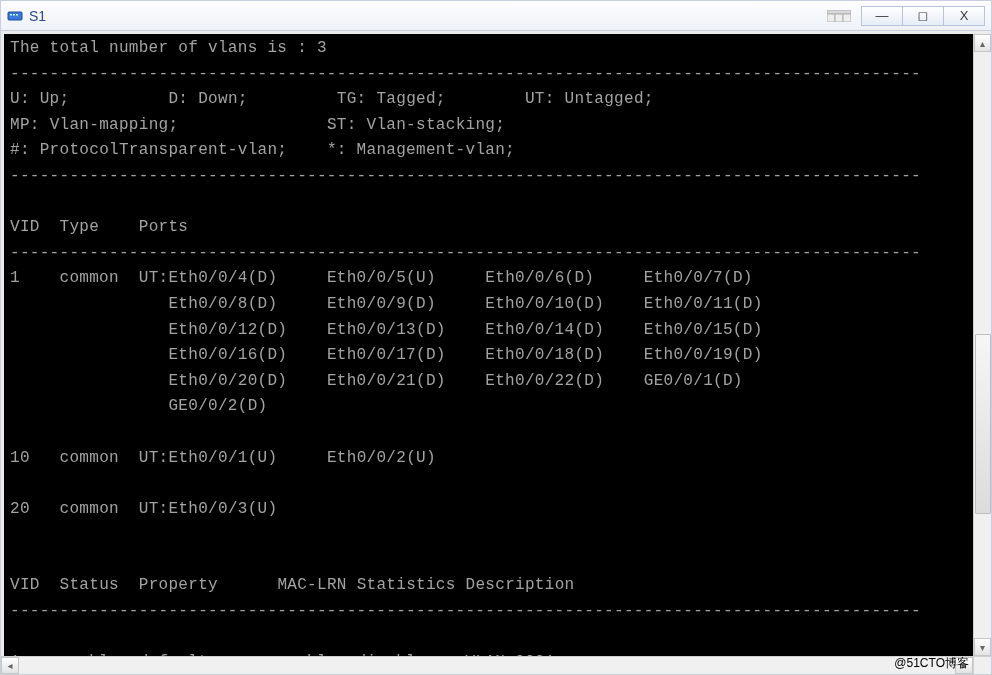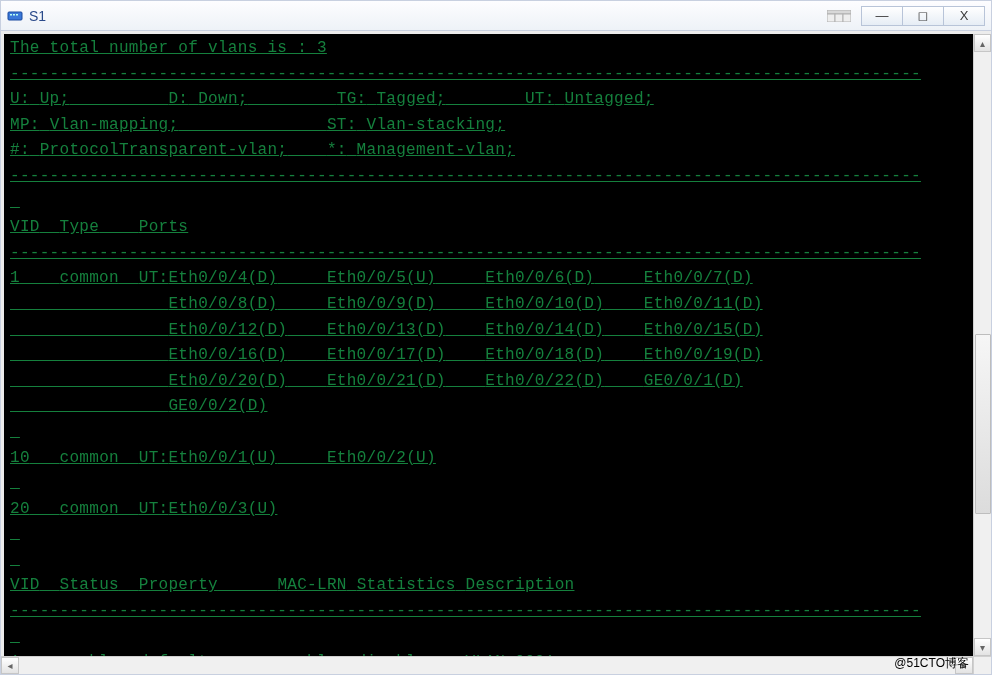--- a/index.html
+++ b/index.html
@@ -49,29 +49,28 @@
   .terminal-wrap {
     position:absolute;
     top:30px; left:0; right:0; bottom:18px;
     display:flex;
     background:#ececec;
     padding:3px 0 0 3px;
   }
   .terminal {
     flex:1 1 auto;
     background:#000;
-    color:#15803d;
+    color:#a3a3a3;
     font-family: "Courier New", Consolas, monospace;
     font-size: 16px;
     line-height: 1.6;
     padding: 2px 6px 4px 6px;
     white-space: pre;
     overflow: hidden;
     letter-spacing: 0.3px;
-    text-decoration: underline;
   }
   .terminal .row { white-space: pre; }
   .vscroll {
     width: 18px;
     background: #f0f0f0;
     border-left: 1px solid #d0d0d0;
     position: relative;
   }
   .vscroll .arrow {
     height: 18px; width: 100%;

